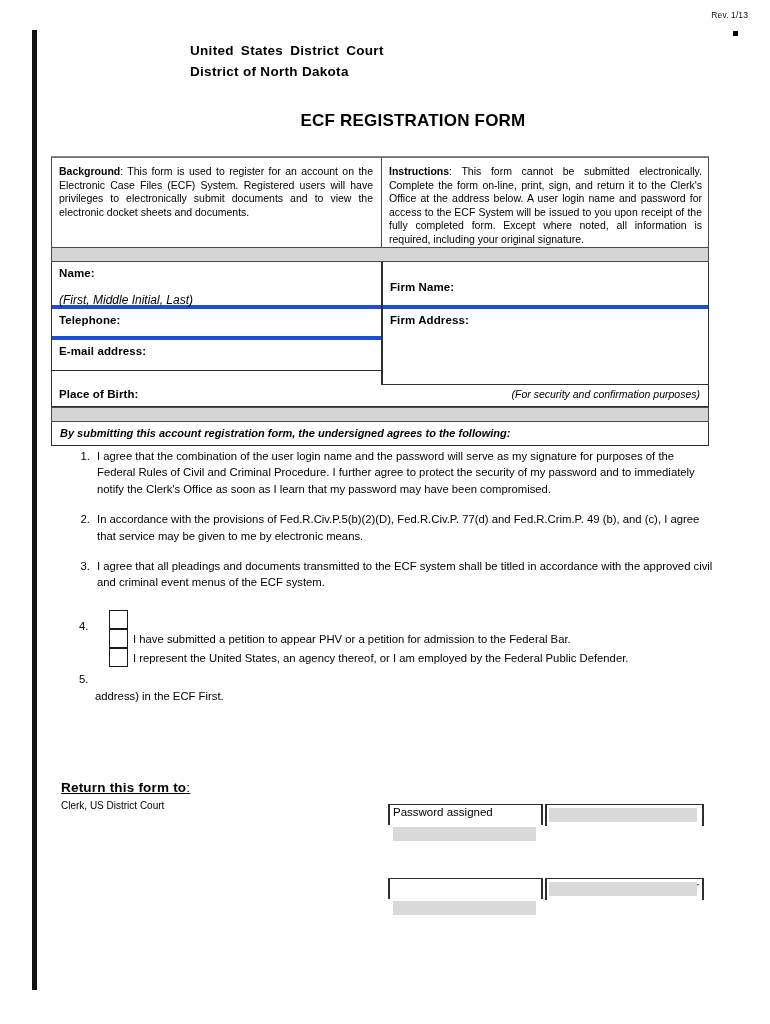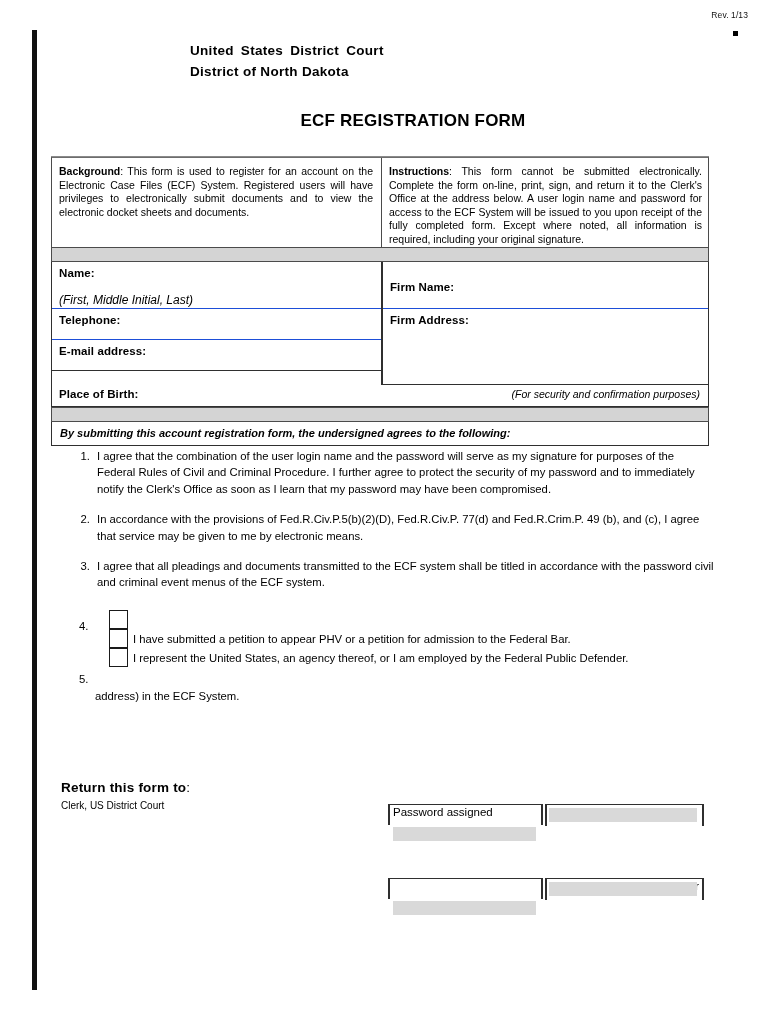--- a/index.html
+++ b/index.html
@@ -126,21 +126,21 @@
     display: flex;
     border-left: 1px solid #2f2f2f;
     border-right: 1px solid #2f2f2f;
   }
   .fields-left { width: 331px; border-right: 2px solid #2f2f2f; box-sizing: border-box; }
   .fields-right { width: 325px; box-sizing: border-box; }
 
   .fcell {
     box-sizing: border-box;
     padding: 5px 7px 4px 7px;
-    border-bottom: 1px solid #1d4ed8;
+    border-bottom: 4px solid #1d4ed8;
     position: relative;
   }
   .flabel {
     font-size: 11.5px;
     font-weight: bold;
     letter-spacing: 0.1px;
   }
   .fhint {
     font-size: 12px;
     font-style: italic;
@@ -241,20 +241,21 @@
   
   .return-block {
     position: absolute;
     left: 61px;
     top: 780px;
   }
   .return-title {
     font-size: 13.5px;
     font-weight: bold;
     letter-spacing: 0.2px;
+    text-decoration: underline;
   }
   .return-title .plain { font-weight: normal; }
   .return-sub {
     font-size: 10px;
     margin-top: 5px;
   }
 
   
   .ou-group { position: absolute; }
   .ou-1 { left: 388px; top: 804px; }
@@ -369,37 +370,37 @@
       <div class="term-body">I agree that the combination of the user login name and the password will serve as my signature for purposes of the Federal Rules of Civil and Criminal Procedure.  I further agree to protect the security of my password and to immediately notify the Clerk's Office as soon as I learn that my password may have been compromised.</div>
     </div>
 
     <div class="term">
       <div class="term-num">2.</div>
       <div class="term-body">In accordance with the provisions of Fed.R.Civ.P.5(b)(2)(D), Fed.R.Civ.P. 77(d) and Fed.R.Crim.P. 49 (b), and (c), I agree that service may be given to me by electronic means.</div>
     </div>
 
     <div class="term">
       <div class="term-num">3.</div>
-      <div class="term-body">I agree that all pleadings and documents transmitted to the ECF system shall be titled in accordance with the password civil and criminal event menus of the ECF system.</div>
+      <div class="term-body">I agree that all pleadings and documents transmitted to the ECF system shall be titled in accordance with the approved civil and criminal event menus of the ECF system.</div>
     </div>
 
   </div>
 
   <div class="cbgroup">
     <div class="cb-num-4">4.</div>
     <div class="cb-num-5">5.</div>
 
     <div class="cbox cbox1"></div>
     <div class="cbox cbox2"></div>
     <div class="cbox cbox3"></div>
 
     <div class="cb-text cb-text1">I have submitted a petition to appear PHV or a petition for admission to the Federal Bar.</div>
     <div class="cb-text cb-text2">I represent the United States, an agency thereof, or I am employed by the Federal Public Defender.</div>
 
-    <div class="tail-text">address) in the ECF System.</div>
+    <div class="tail-text">address) in the ECF First.</div>
   </div>
 
   <div class="return-block">
     <div class="return-title"><span>Return this form to</span><span class="plain">:</span></div>
     <div class="return-sub">Clerk, US District Court</div>
   </div>
 
   <div class="ou-group ou-1">
     <div class="ou-wrap">
       <div class="ou-left-box"></div>

